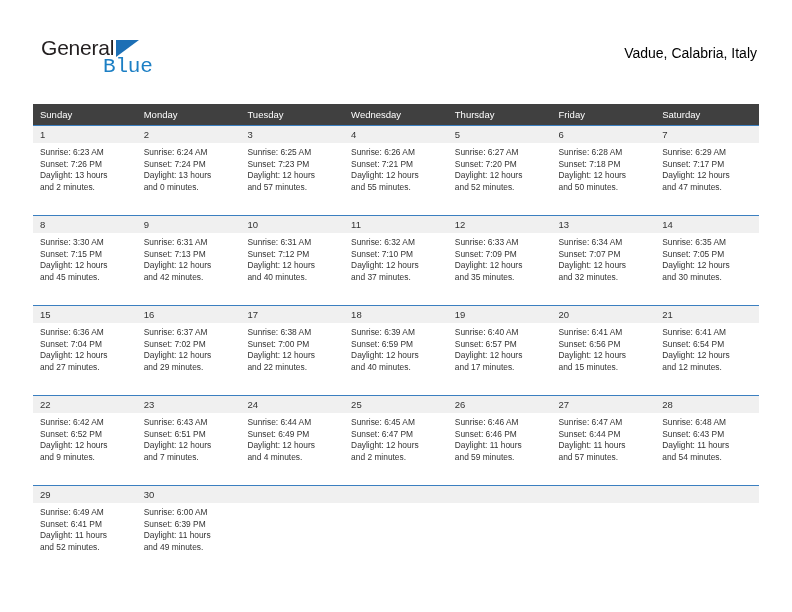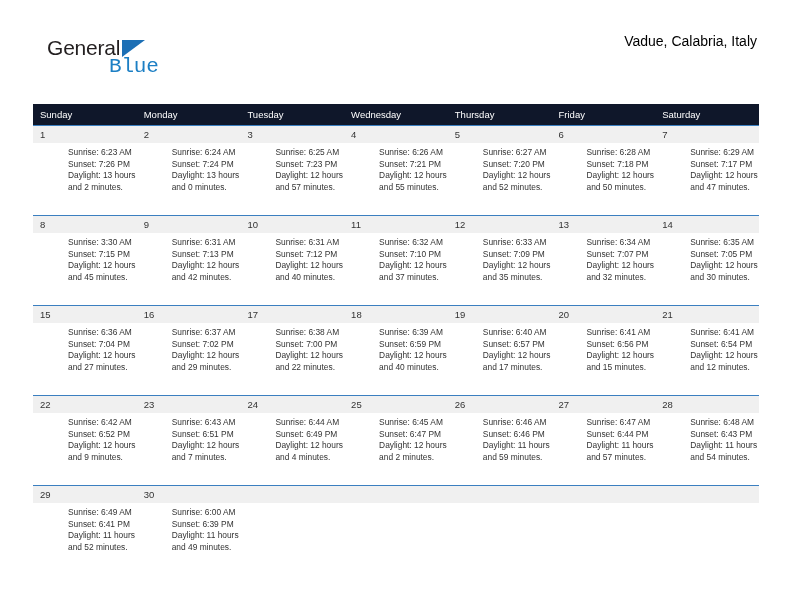--- a/index.html
+++ b/index.html
@@ -24,21 +24,21 @@
   
   .header {
     position: absolute;
     left: 0;
     top: 0;
     width: 792px;
     height: 98px;
   }
   .logo {
     position: absolute;
-    left: 47px;
+    left: 41px;
     top: 36px;
     width: 130px;
     height: 48px;
   }
   .logo-general {
     position: absolute;
     left: 0;
     top: 0;
     font-size: 21px;
     letter-spacing: -0.2px;
@@ -75,35 +75,35 @@
     font-weight: normal;
     color: #000000;
     line-height: 34px;
     white-space: nowrap;
   }
   .cal-subtitle {
     font-size: 14px;
     font-weight: normal;
     color: #000000;
     line-height: 22px;
-    margin-top: 0;
+    margin-top: 12px;
     white-space: nowrap;
   }
 
   
   .calendar {
     position: absolute;
     left: 33px;
     top: 104px;
     width: 726px;
     border-collapse: collapse;
     table-layout: fixed;
   }
   .calendar th {
-    background: #0f172a;
+    background: #404040;
     color: #ffffff;
     font-size: 9.5px;
     font-weight: normal;
     text-align: left;
     padding: 5px 0 5px 7px;
     height: 17px;
     box-sizing: border-box;
     border: none;
   }
   .calendar td {
@@ -135,21 +135,20 @@
     line-height: 13px;
   }
   .cell.empty .daynum-bar {
     background: #f0f0f0;
   }
   .cell-body {
     padding: 4px 6px 0 7px;
     font-size: 8.4px;
     line-height: 11.6px;
     color: #333333;
-    margin-left: 28px;
   }
   .cell-body div {
     white-space: nowrap;
   }
 </style>
 </head>
 <body>
 
 <div class="page">
 

